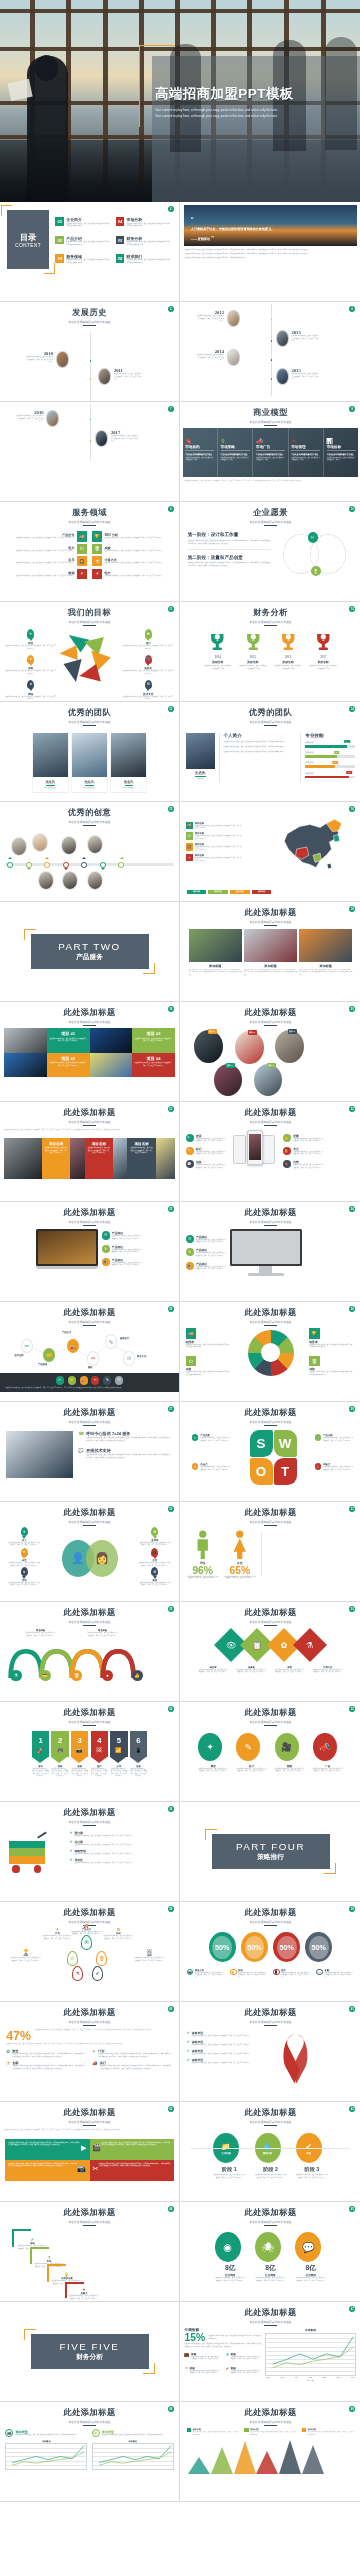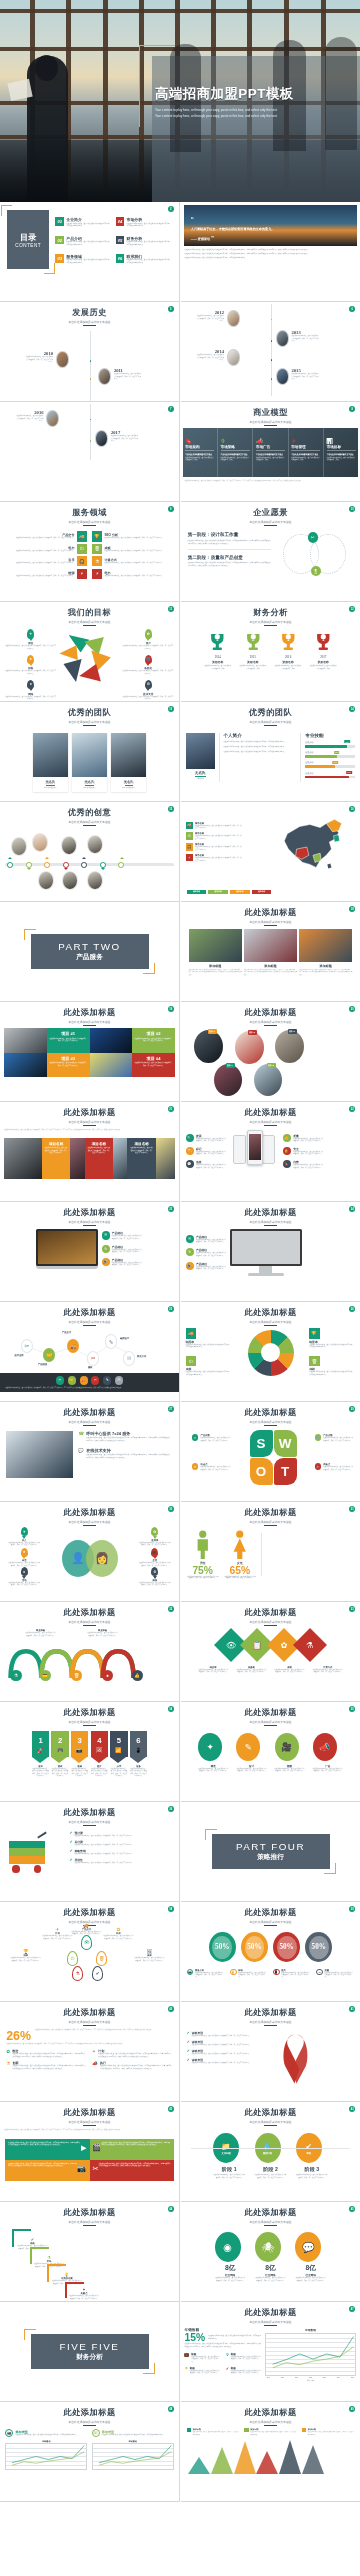--- a/index.html
+++ b/index.html
@@ -271,21 +271,21 @@
   .chk .h { font-size:2.8px; font-weight:bold; }
   .chk .d { font-size:1.5px; color:#8a95a0; line-height:1.6; }
 
   
   .tree { position:relative; height:67px; }
   .leafpin { position:absolute; width:11.3px; height:14.4px; border:1.5px solid;
      border-radius:50% 50% 50% 50%/60% 60% 40% 40%; background:#fff; display:flex;
      align-items:center; justify-content:center; font-size:4.6px; }
 
   
-  .qrow { display:flex; justify-content:center; gap:5.2px; padding:6.2px 0 0;font-family:Liberation Serif, serif; }
+  .qrow { display:flex; justify-content:center; gap:5.2px; padding:6.2px 0 0; }
   .qs { width:27px; height:30px; border-radius:50%; position:relative; color:#fff;
      display:flex; align-items:center; justify-content:center; font-size:7.2px; font-weight:bold; }
   .qs .inner { position:absolute; inset:3.6px; border-radius:50%; background:rgba(255,255,255,.35); }
   .qs .lbl { position:relative; z-index:2; }
 
   
   .pct-big { font-size:12.4px; font-weight:bold; }
   .grid2 { display:grid; grid-template-columns:1fr 1fr; gap:3.1px 5.2px; padding:3.1px 6.2px; }
 
   
@@ -1421,21 +1421,21 @@
         <div class="st">单击此处添加标题或详细文本描述</div>
           <div class="bar"></div>
         </div>
       <div class="gd">
         <div class="gfig">
           <svg width="17.5" height="29" viewBox="0 0 34 56">
               <circle cx="17" cy="8" r="7" fill="#8cb84a"></circle>
               <path d="M7 18h20v22h-6v16h-8V40H7z" fill="#8cb84a"></path>
             </svg>
           <div class="glb">男性</div>
-          <div class="gpct" style="color:#8cb84a">75%</div>
+          <div class="gpct" style="color:#8cb84a">96%</div>
           <div style="font-size:1.5px;color:#8a95a0;width:32px">此处添加详细文本描述，建议与标题相关并符合整体语言风格，语言描述尽量简洁生动。</div>
         </div>
         <div class="gfig">
           <svg width="17.5" height="29" viewBox="0 0 34 56">
               <circle cx="17" cy="8" r="7" fill="#ef9a23"></circle>
               <path d="M17 16l12 26H22v14h-10V42H5z" fill="#ef9a23"></path>
             </svg>
           <div class="glb">女性</div>
           <div class="gpct" style="color:#ef9a23">65%</div>
           <div style="font-size:1.5px;color:#8a95a0;width:32px">此处添加详细文本描述，建议与标题相关并符合整体语言风格，语言描述尽量简洁生动。</div>
@@ -1772,21 +1772,21 @@
     </div>
 
     <div class="slide">
       <div class="pgnum">40</div>
       <div class="s-title">
           <div class="t">此处添加标题</div>
         <div class="st">单击此处添加标题或详细文本描述</div>
           <div class="bar"></div>
         </div>
       <div style="display:flex;gap:4.1px;padding:3.1px 6.2px 0">
-        <div class="pct-big" style="color:#ef9a23">26%</div>
+        <div class="pct-big" style="color:#ef9a23">47%</div>
         <p class="lorem-d">此处添加详细文本描述，建议与标题相关并符合整体语言风格，语言描述尽量简洁生动，尽量与每页幻灯片的字数控制在200字以内，据统计每页幻灯片的最好控制在5分钟之内。</p>
       </div>
       <div style="padding:0 6.2px">
           <p class="lorem-d">此处添加详细文本描述，建议与标题相关并符合整体语言风格，语言描述尽量简洁生动，尽量与每页幻灯片的字数控制在200字以内，据统计每页幻灯片的最好控制在5分钟之内。</p>
         </div>
       <div class="grid2">
         <div style="display:flex;gap:2.1px">
           <div style="color:#149b77;font-size:4.6px">✿</div>
           <div>
               <div style="font-size:3.1px;font-weight:bold">改进</div>

